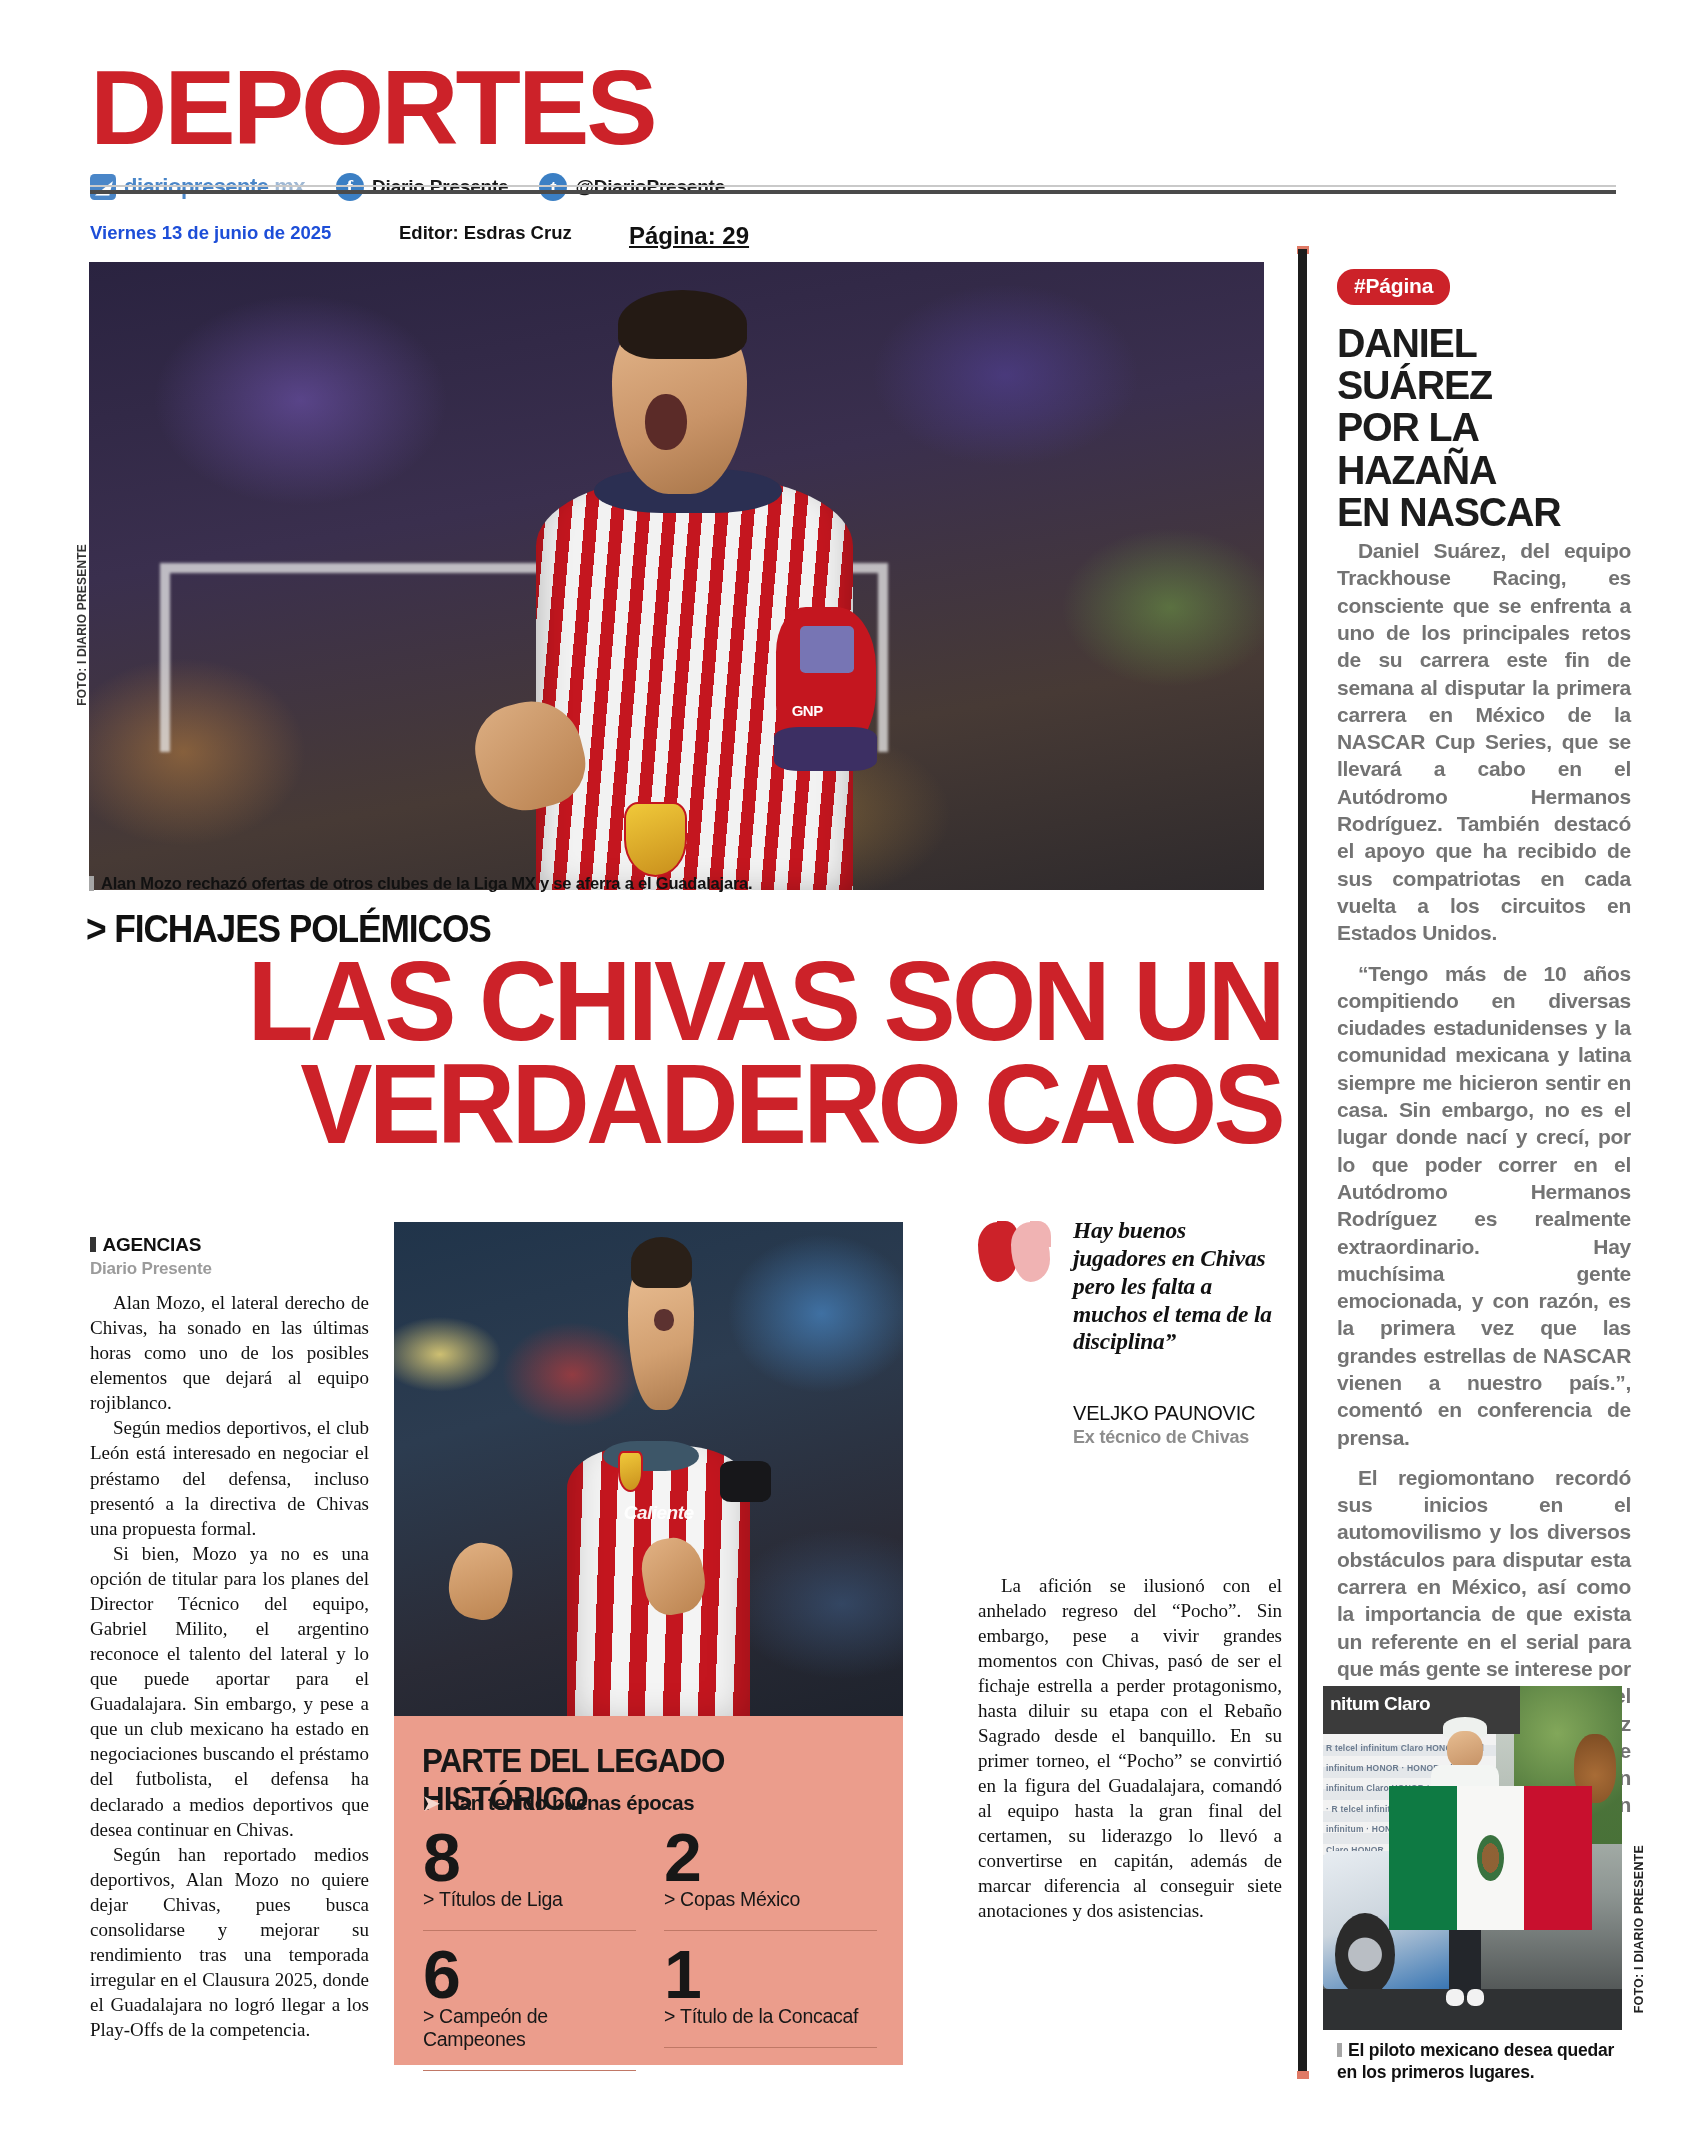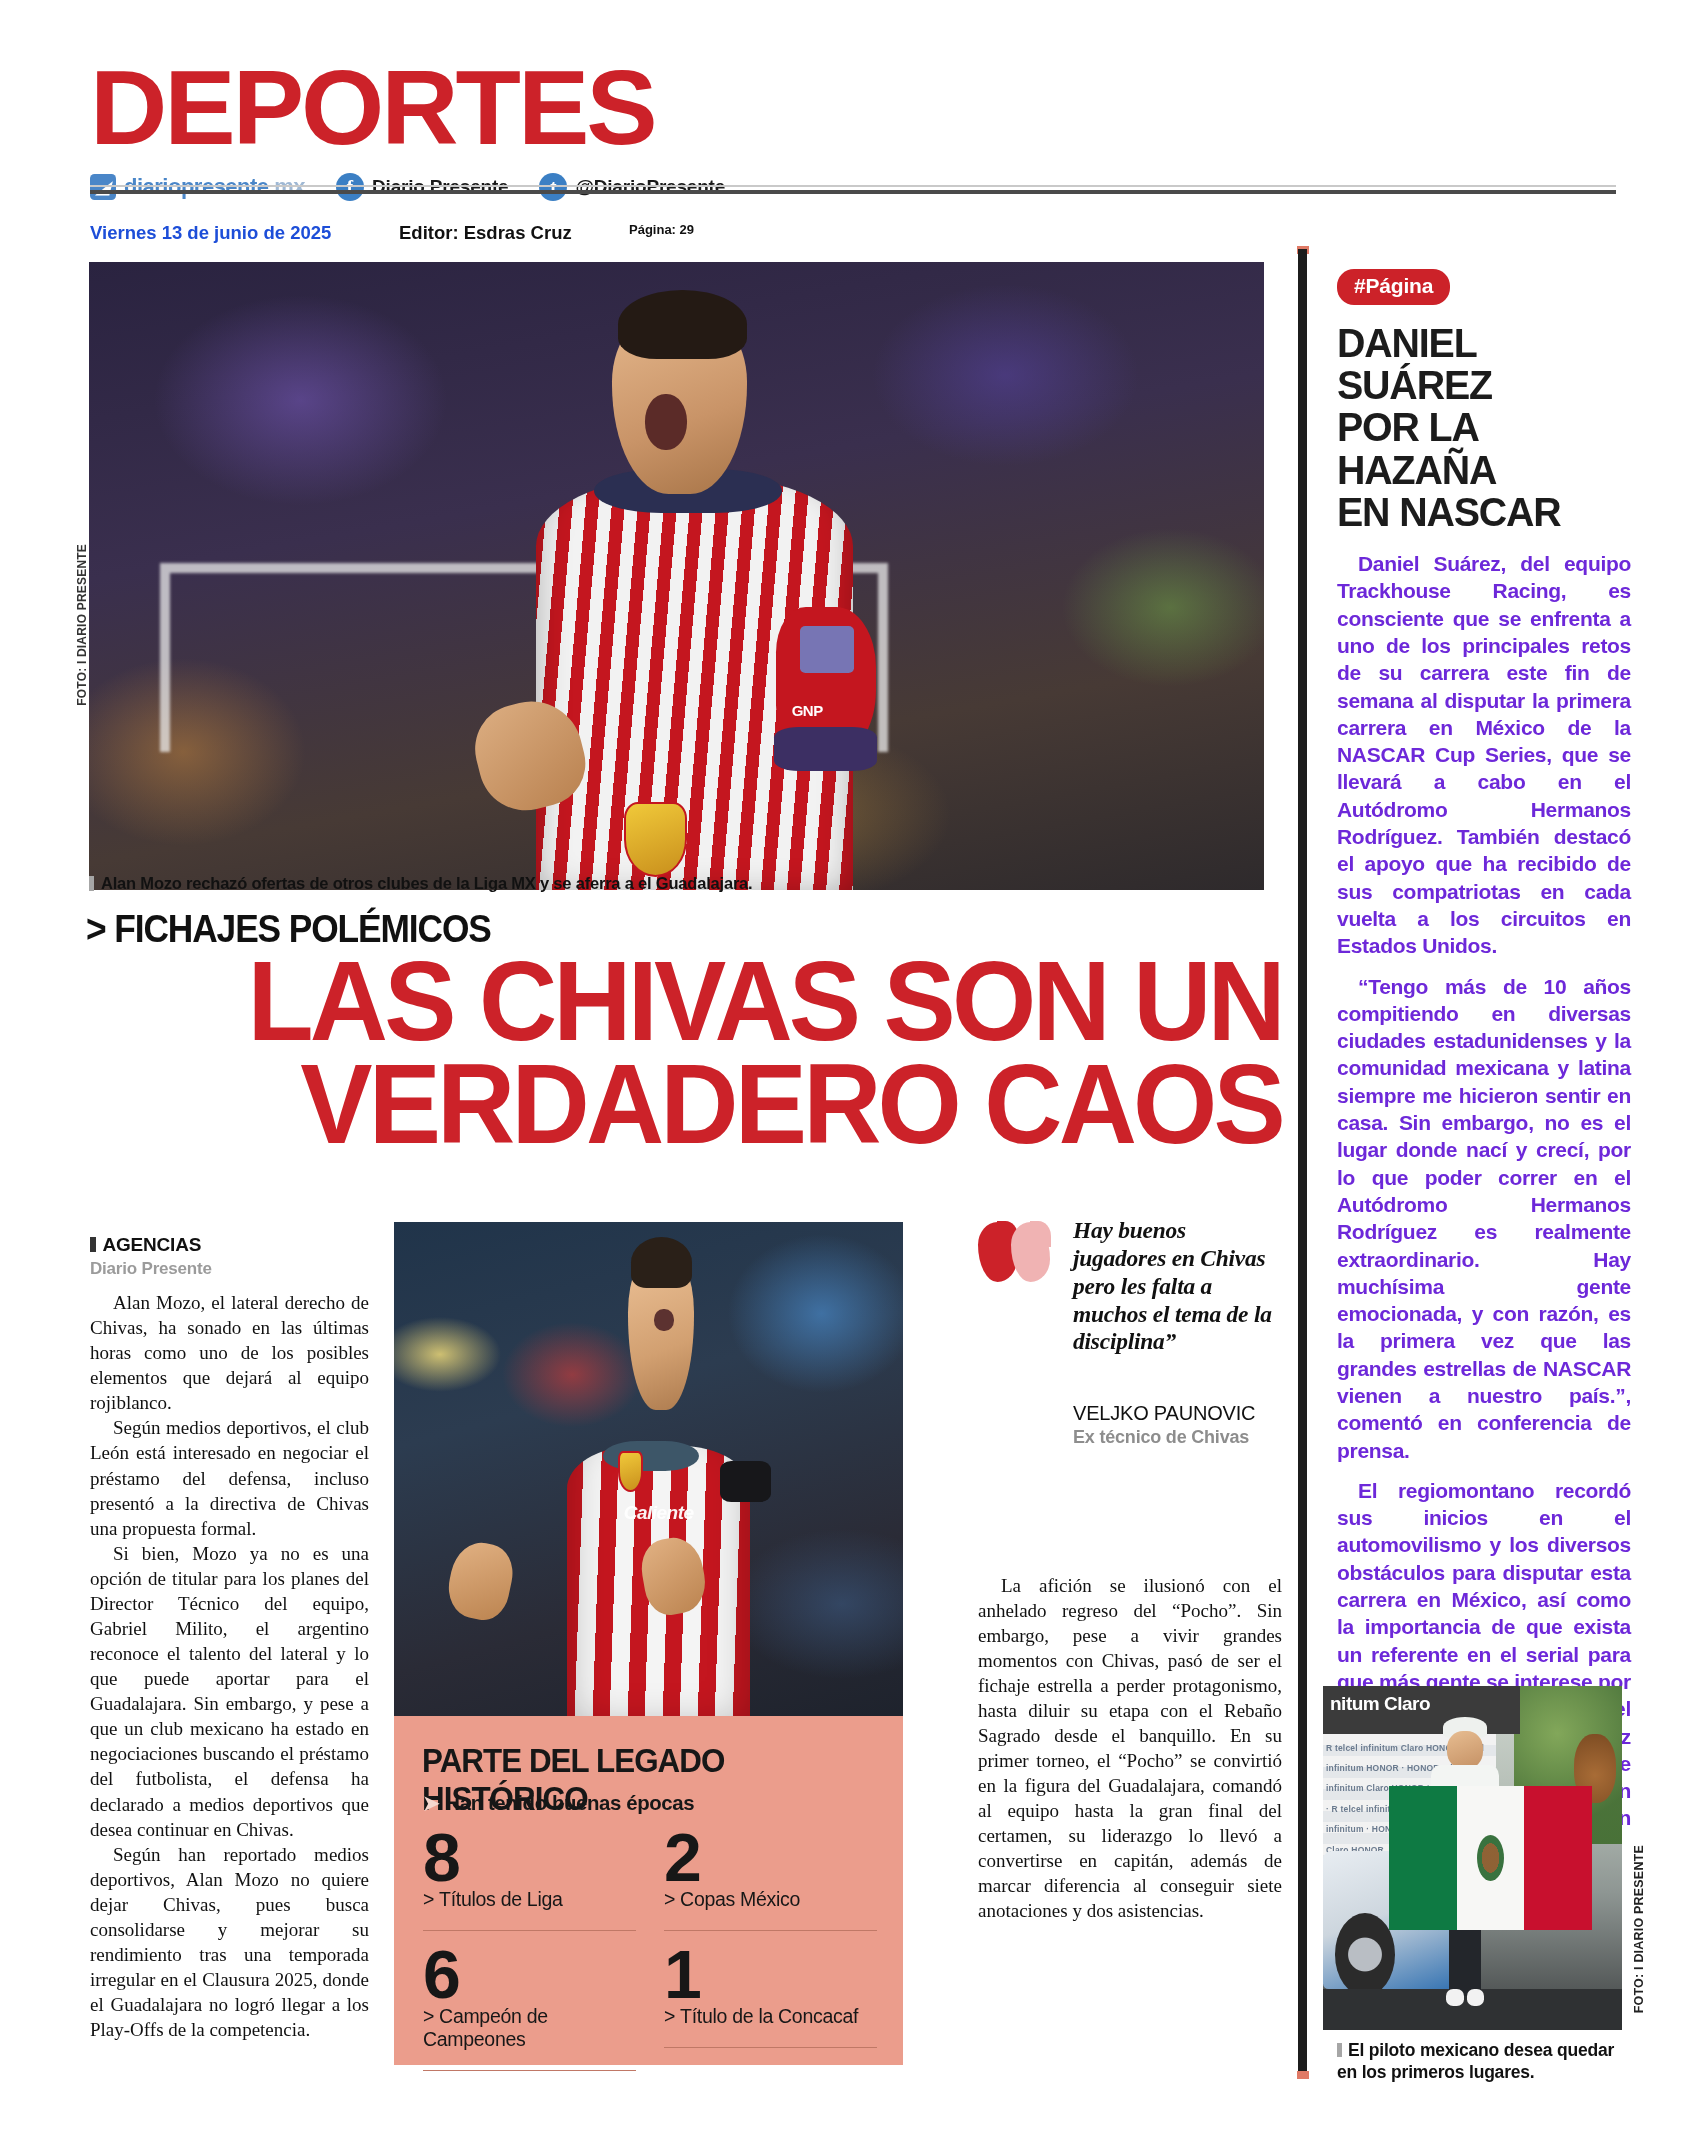--- a/index.html
+++ b/index.html
@@ -39,21 +39,21 @@
   .site-name { font-size: 22px; font-weight: bold; color: #4a86c8; letter-spacing: -0.5px; }
   .site-name .tld { color: #9fb8d4; font-weight: bold; }
   .social-label { font-size: 19px; font-weight: bold; color: #1a1a1a; letter-spacing: -0.2px; }
 
   .rule-thin { position: absolute; left: 90px; top: 185px; width: 1526px; height: 1.5px; background: #c9c9c9; }
   .rule-thick { position: absolute; left: 90px; top: 190px; width: 1526px; height: 3.5px; background: #4a4a4a; }
 
   .meta-row { position: absolute; left: 90px; top: 222px; width: 1526px; height: 30px; }
   .meta-date { position: absolute; left: 0; font-size: 18.5px; font-weight: bold; color: #1d4ed8; }
   .meta-editor { position: absolute; left: 309px; font-size: 18.5px; font-weight: bold; color: #111; }
-  .meta-page { position: absolute; left: 539px; font-size: 13px; font-weight: bold; color: #111; }
+  .meta-page { position: absolute; left: 539px; font-size: 24px; font-weight: bold; color: #111; text-decoration: underline; }
 
   
   .main-photo {
     position: absolute; left: 89px; top: 262px; width: 1175px; height: 628px;
     overflow: hidden;
     background:
       radial-gradient(ellipse 209px 150px at 18% 22%, rgba(120,90,190,.55), transparent 70%),
       radial-gradient(ellipse 190px 130px at 78% 18%, rgba(90,70,170,.5), transparent 70%),
       radial-gradient(ellipse 150px 110px at 92% 55%, rgba(110,160,70,.55), transparent 72%),
       radial-gradient(ellipse 170px 130px at 8% 78%, rgba(190,130,60,.55), transparent 72%),
@@ -266,22 +266,22 @@
     font-size: 21px; font-weight: bold; padding: 5px 17px 7px 17px;
     border-radius: 17px; letter-spacing: -0.2px;
   }
   .sb-head {
     margin-top: 17px;
     font-size: 41px; font-weight: bold; color: #1c1c1c;
     line-height: 1.03; letter-spacing: -1.2px;
     transform: scaleX(0.96); transform-origin: left center;
   }
   .sb-body {
-    margin-top: 17px;
-    font-size: 21px; line-height: 1.30; color: #6d28d9;
+    margin-top: 4px;
+    font-size: 21px; line-height: 1.30; color: #737373;
     font-weight: bold; letter-spacing: -0.3px;
     text-align: justify;
   }
   .sb-body p { text-indent: 21px; margin-bottom: 0; }
   .sb-body p + p { margin-top: 13px; }
   .sb-credit { margin-top: 17px; font-size: 18px; font-weight: bold; color: #111; letter-spacing: -0.2px; }
   .sb-credit .bar { display:inline-block; width:5px; height:14px; background:#333; margin-right:6px; vertical-align:-1px; }
   .sb-credit .grey { color: #a0a0a0; }
 
   

